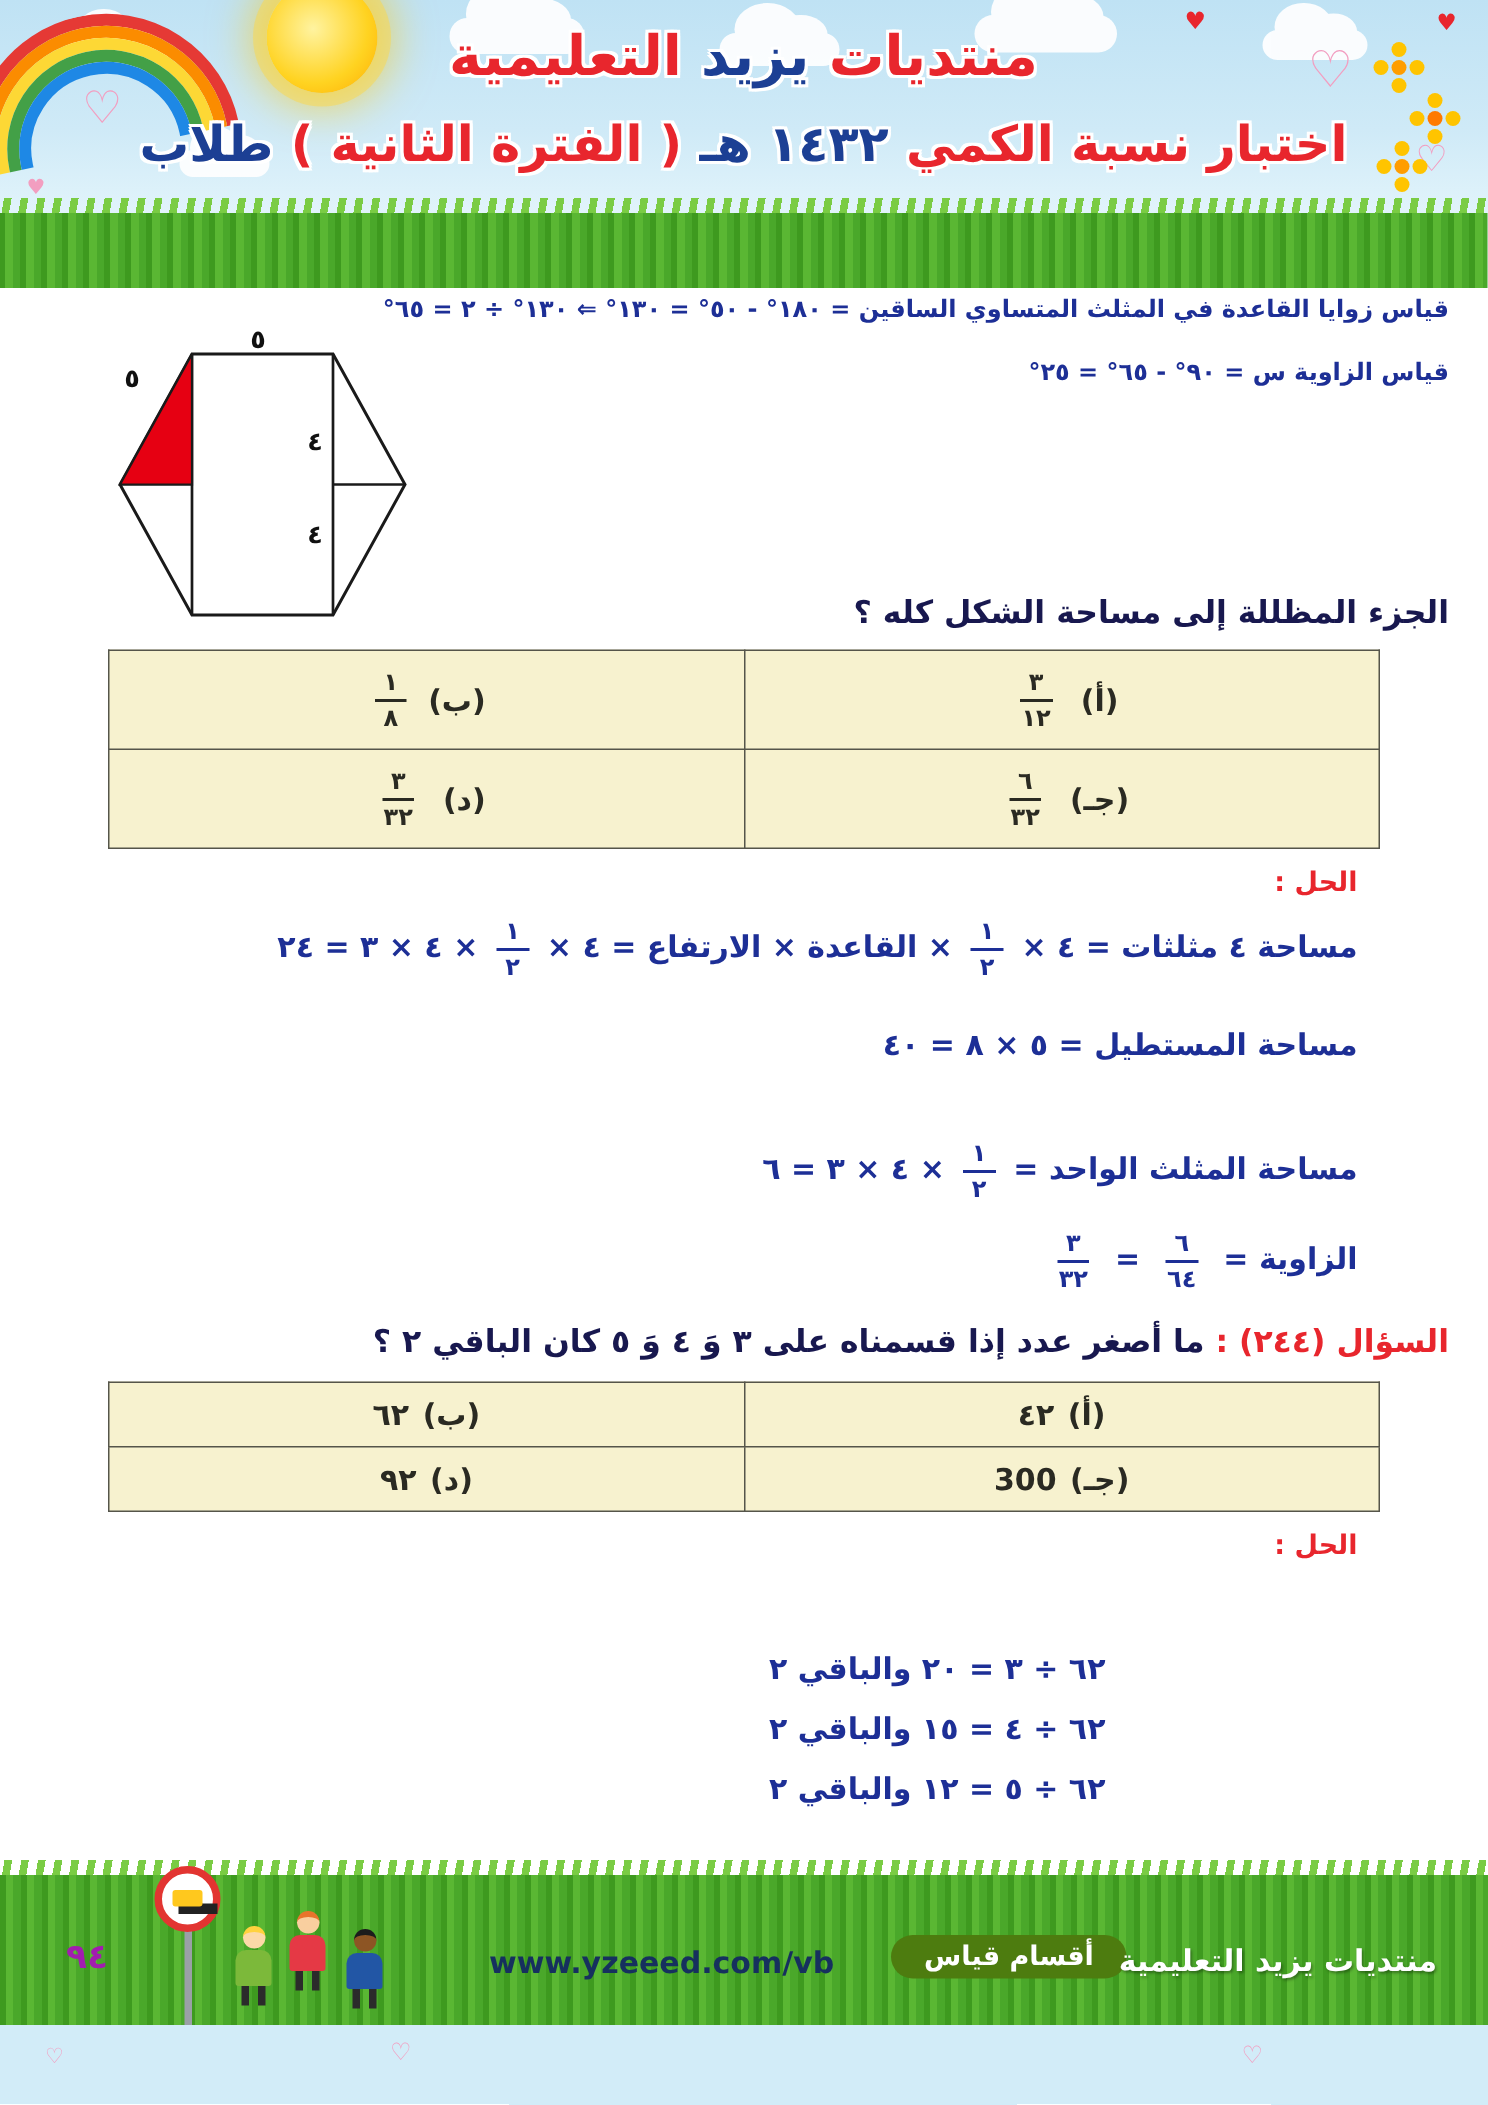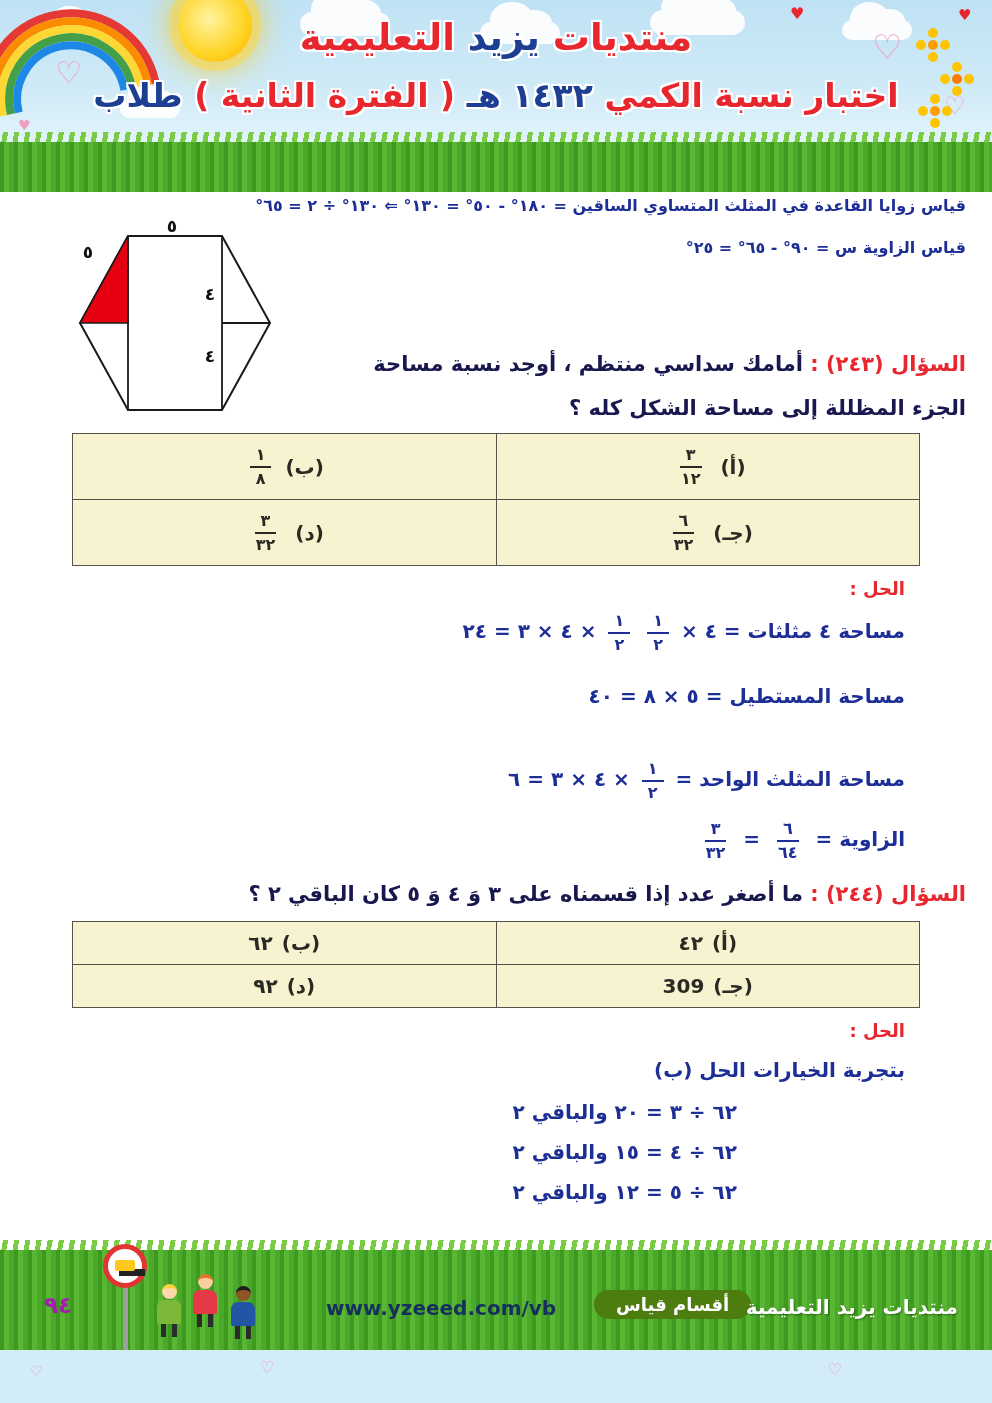--- a/index.html
+++ b/index.html
@@ -162,24 +162,20 @@
       <line x1="152" y1="16" x2="152" y2="190" stroke="#1a1a1a" stroke-width="1.8"></line>
       <line x1="152" y1="103" x2="200" y2="103" stroke="#1a1a1a" stroke-width="1.8"></line>
       <polygon points="58,16 58,103 10,103" fill="#e60012" stroke="#1a1a1a" stroke-width="1.5"></polygon>
       <text x="102" y="12" text-anchor="middle">٥</text>
       <text x="18" y="38" text-anchor="middle">٥</text>
       <text x="140" y="80" text-anchor="middle">٤</text>
       <text x="140" y="142" text-anchor="middle">٤</text>
     </svg>
   </div>
 
-  <div class="abs q-line" style="top:352px;right:26px;">
-    <span class="red-b">السؤال (٢٤٣) :</span>
-    <span class="navy-b">أمامك سداسي منتظم ، أوجد نسبة مساحة</span>
-  </div>
   <div class="abs q-line navy-b" style="top:396px;right:26px;">الجزء المظللة إلى مساحة الشكل كله ؟</div>
 
   <table class="options-table tall" style="top:433px;">
     <tbody>
       <tr>
         <td>
           <div class="opt">
             <span>(أ)</span>
             <span class="frac">
                 <span class="fnum">٣</span>
@@ -221,20 +217,21 @@
   </table>
 
   <div class="abs red-b sol-label" style="top:578px;right:87px;">الحل :</div>
 
   <div class="abs sol-line" style="top:612px;right:87px;">
     <span>مساحة ٤ مثلثات = ٤ ×</span>
     <span class="frac">
         <span class="fnum">١</span>
         <span class="fden">٢</span>
       </span>
+    <span>× القاعدة × الارتفاع = ٤ ×</span>
     <span class="frac">
         <span class="fnum">١</span>
         <span class="fden">٢</span>
       </span>
     <span>× ٤ × ٣ = ٢٤</span>
   </div>
   <div class="abs sol-line" style="top:684px;right:87px;">مساحة المستطيل = ٥ × ٨ = ٤٠</div>
   <div class="abs sol-line" style="top:760px;right:87px;">
     <span>مساحة المثلث الواحد =</span>
     <span class="frac">
@@ -274,35 +271,34 @@
           <div class="opt">
             <span>(ب)</span>
             <span>٦٢</span>
           </div>
         </td>
       </tr>
       <tr>
         <td>
           <div class="opt">
             <span>(جـ)</span>
-            <span>309</span>
+            <span>300</span>
           </div>
         </td>
         <td>
           <div class="opt">
             <span>(د)</span>
             <span>٩٢</span>
           </div>
         </td>
       </tr>
     </tbody>
   </table>
 
   <div class="abs red-b sol-label" style="top:1020px;right:87px;">الحل :</div>
-  <div class="abs sol-line" style="top:1058px;right:87px;">بتجربة الخيارات الحل (ب)</div>
   <div class="abs sol-line" style="top:1100px;right:255px;">٦٢ ÷ ٣ = ٢٠ والباقي ٢</div>
   <div class="abs sol-line" style="top:1140px;right:255px;">٦٢ ÷ ٤ = ١٥ والباقي ٢</div>
   <div class="abs sol-line" style="top:1180px;right:255px;">٦٢ ÷ ٥ = ١٢ والباقي ٢</div>
 
   <div class="footer">
     <div class="grass-fringe"></div>
     <div class="grass"></div>
     <div class="footer-sky">
       <span class="deco-heart" style="left:260px;top:10px;font-size:16px;color:#f29ec0;position:absolute;">♡</span>
       <span class="deco-heart" style="left:30px;top:14px;font-size:14px;color:#f29ec0;position:absolute;">♡</span>

